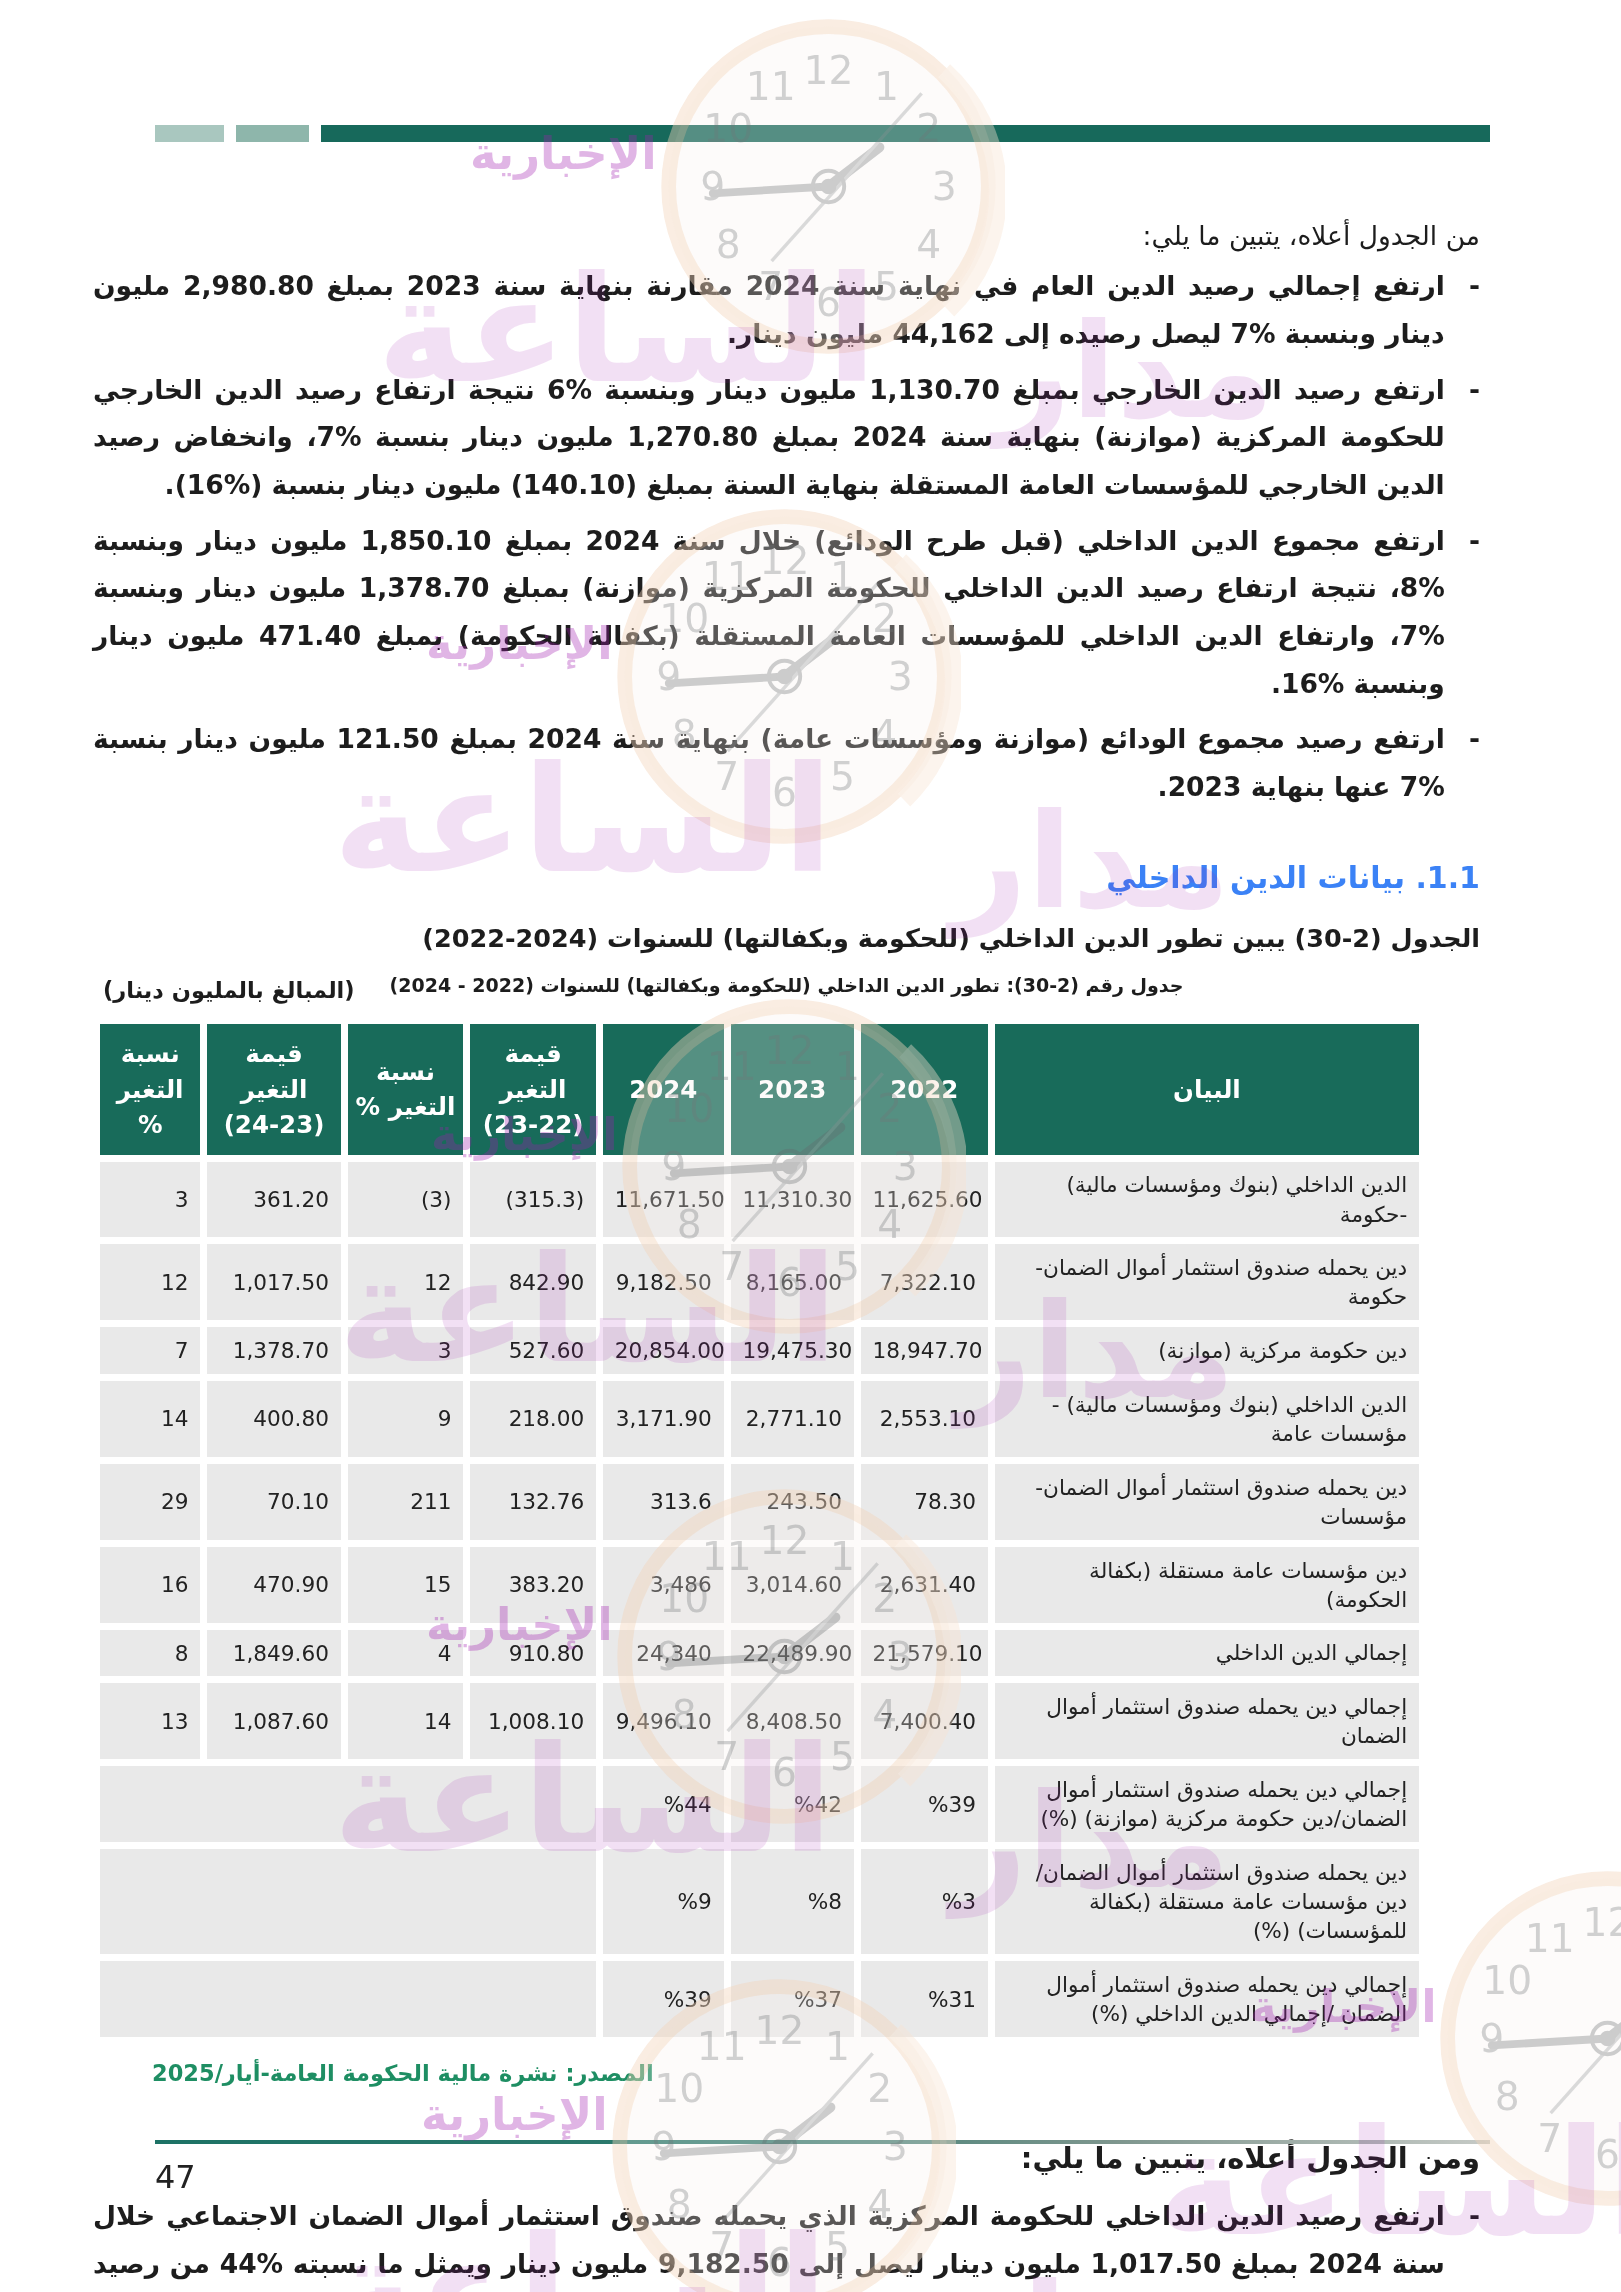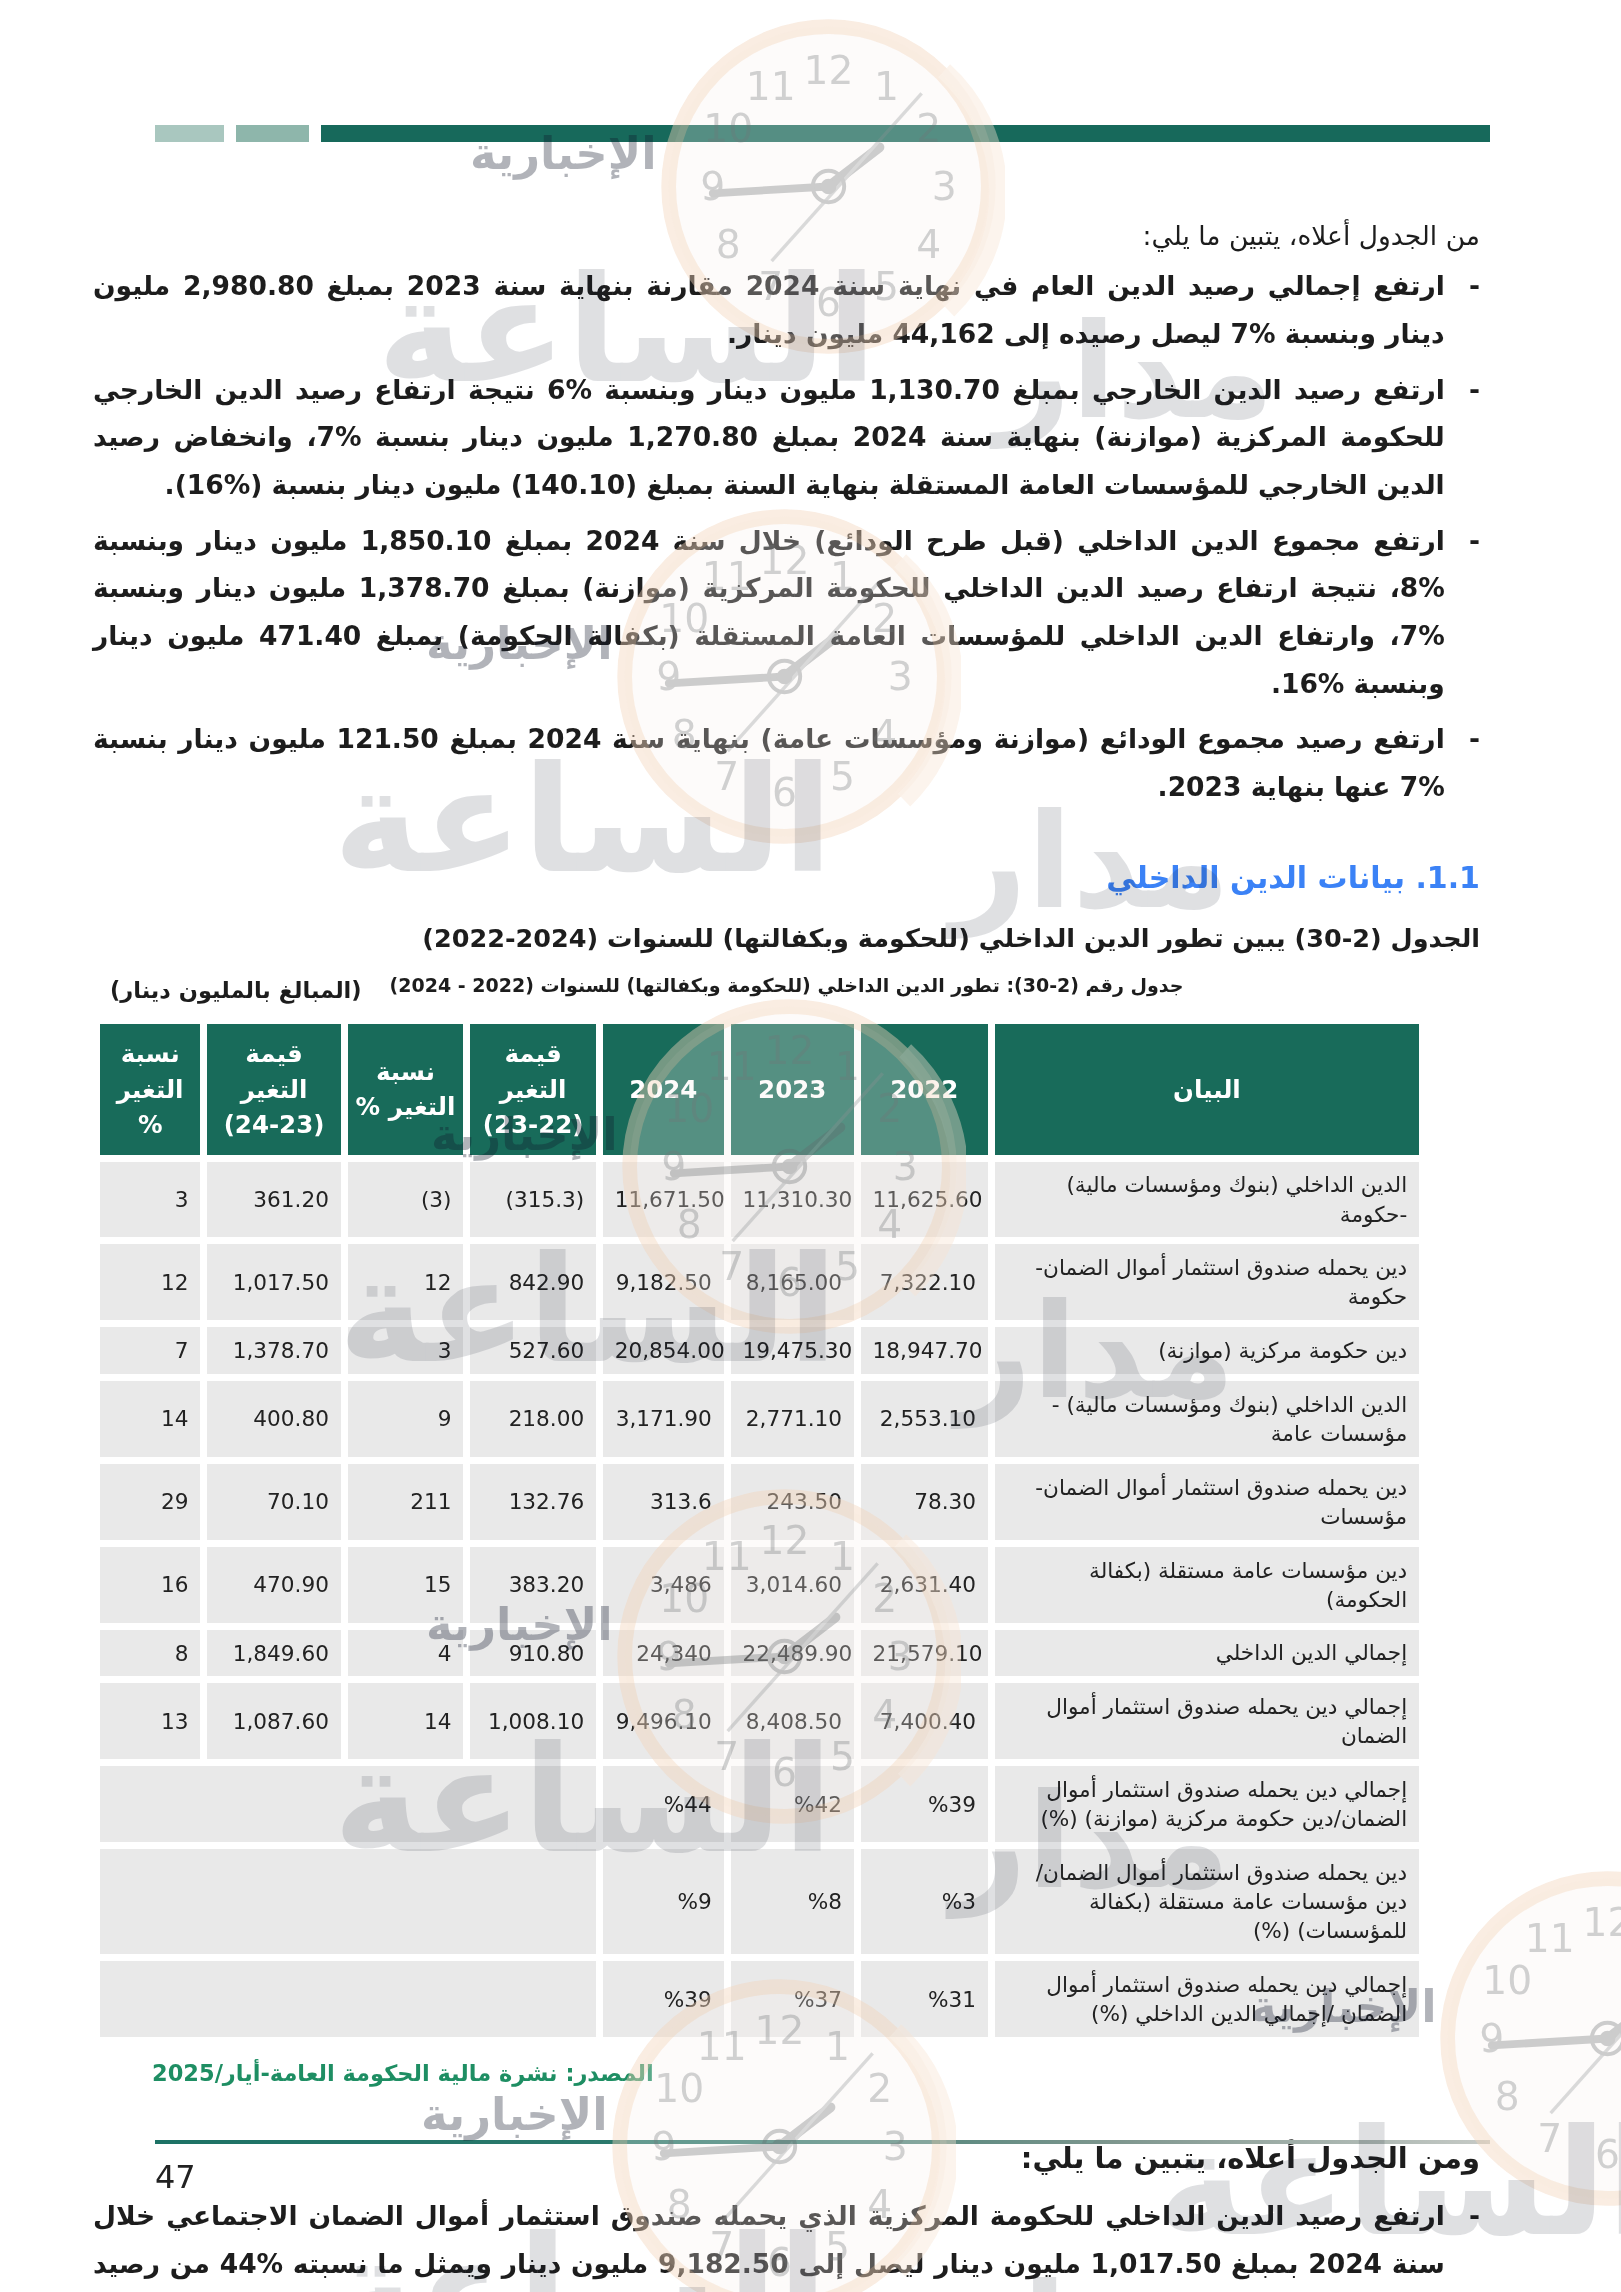--- a/index.html
+++ b/index.html
@@ -17,21 +17,21 @@
   .content{padding:0 141px 0 93px;}
   .intro{margin-top:78px;font-size:26.5px;font-weight:normal;}
   .bullets{margin-top:11.8px;}
   .bullet{display:flex;gap:15.7px;margin-bottom:7.8px;}
   .bullet-marker{flex:none;width:19.6px;font-size:26.5px;font-weight:bold;line-height:1.8;}
   .bullet-text{flex:1;font-size:26.5px;font-weight:bold;line-height:1.8;text-align:justify;}
   .section-heading{margin-top:50px;color:#3b82f6;font-size:30px;font-weight:bold;}
   .lead{margin-top:27.4px;font-size:25.5px;font-weight:bold;}
   .caption-row{position:relative;margin-top:21.6px;height:41px;}
   .table-caption{text-align:center;font-size:19px;font-weight:bold;}
-  .unit-note{position:absolute;left:17px;top:2.9px;font-size:22.5px;font-weight:bold;}
+  .unit-note{position:absolute;left:10px;top:2.9px;font-size:22.5px;font-weight:bold;}
   
   table.debt-table{
     width:calc(100% - 54px);margin-left:0;margin-right:54px;margin-top:2px;
     border-collapse:separate;border-spacing:7.8px;table-layout:fixed;
   }
   table.debt-table th{
     background:#186B5A;color:#ffffff;font-size:24.5px;font-weight:bold;
     text-align:center;vertical-align:middle;padding:11.8px 3.9px;line-height:1.45;
   }
   table.debt-table td{
@@ -45,21 +45,21 @@
   .source{margin-top:15.7px;color:#1E8E63;font-size:22.5px;font-weight:bold;text-align:left;padding-left:59px;direction:rtl;}
   .after-intro{margin-top:55px;font-size:29px;font-weight:bold;}
   .after-bullet{margin-top:17.6px;}
   
   .footer{position:absolute;left:155px;right:131px;top:2140px;direction:ltr;}
   .footer-line{height:3.9px;background:linear-gradient(to right,#1d7265 0%,#2d7a6d 40%,#7e968e 72%,#c6cac6 100%);}
   .page-number{margin-top:13.7px;font-size:32px;color:#222222;}
   
   .watermarks{position:absolute;inset:0;pointer-events:none;z-index:5;}
   .wm-stamp{position:absolute;}
-  .wm-word{position:absolute;color:#0f172a;font-weight:900;white-space:nowrap;}
+  .wm-word{position:absolute;color:#a21caf;font-weight:900;white-space:nowrap;}
 </style>
 </head>
 <body>
 
 <div class="page">
 
   <div class="header-row">
     <div class="bar-seg1"></div>
     <div class="bar-seg2"></div>
     <div class="bar-main"></div>

